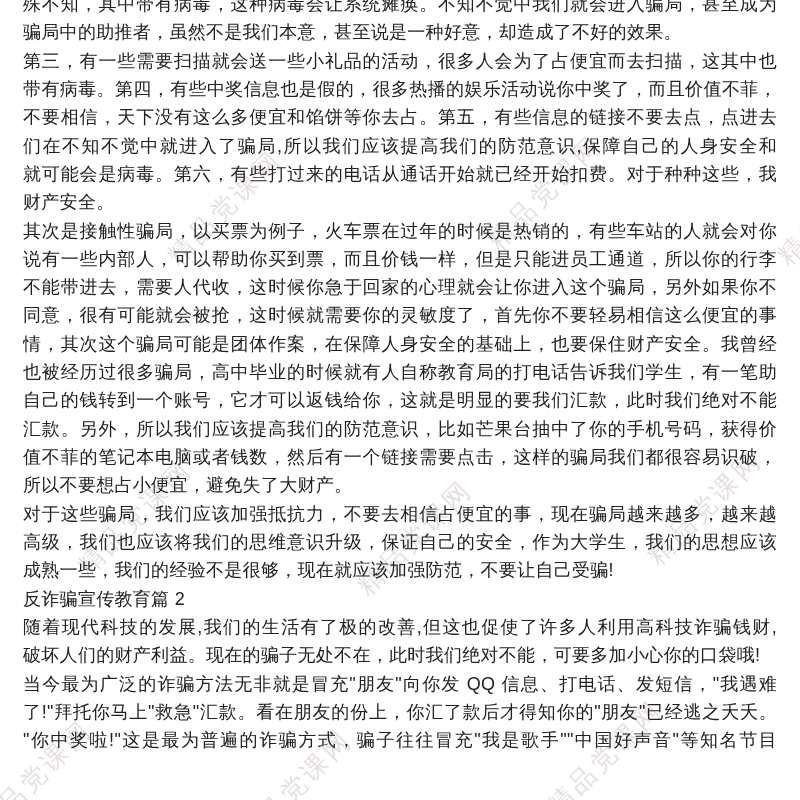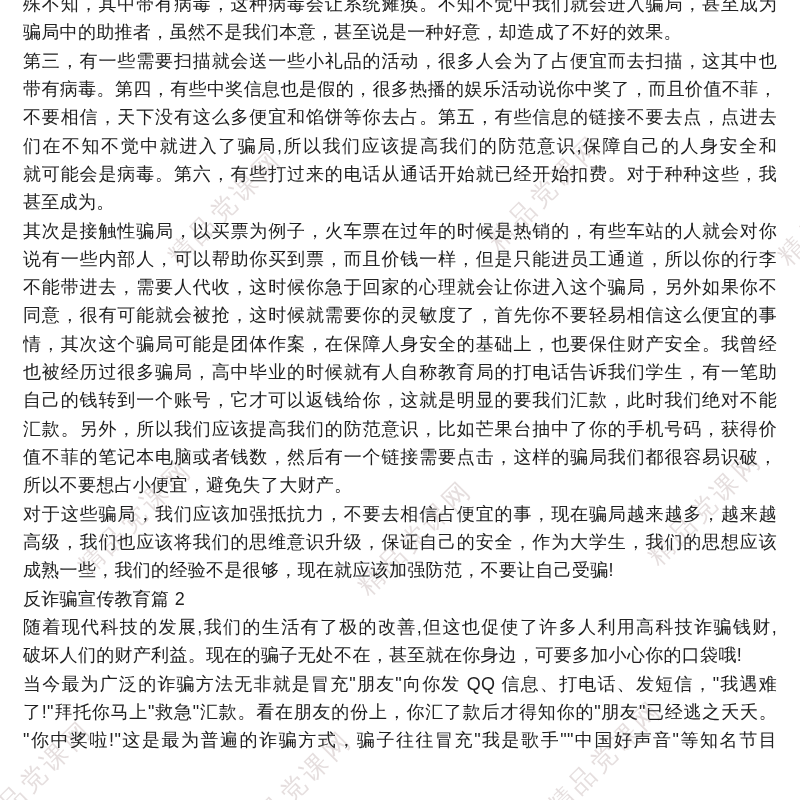--- a/index.html
+++ b/index.html
@@ -72,34 +72,34 @@
       <span style="left: -40px; top: 760px; color: rgba(186, 167, 167, 0.38);">精品党课网</span>
     </div>
   <div class="textblock" id="textblock">
       <div class="line jl">殊不知，其中带有病毒，这种病毒会让系统瘫痪。不知不觉中我们就会进入骗局，甚至成为</div>
       <div class="line">骗局中的助推者，虽然不是我们本意，甚至说是一种好意，却造成了不好的效果。</div>
       <div class="line jl">第三，有一些需要扫描就会送一些小礼品的活动，很多人会为了占便宜而去扫描，这其中也</div>
       <div class="line jl">带有病毒。第四，有些中奖信息也是假的，很多热播的娱乐活动说你中奖了，而且价值不菲，</div>
       <div class="line jl">不要相信，天下没有这么多便宜和馅饼等你去占。第五，有些信息的链接不要去点，点进去</div>
       <div class="line jl">们在不知不觉中就进入了骗局,所以我们应该提高我们的防范意识,保障自己的人身安全和</div>
       <div class="line jl">就可能会是病毒。第六，有些打过来的电话从通话开始就已经开始扣费。对于种种这些，我</div>
-      <div class="line">甚至成为。</div>
+      <div class="line">财产安全。</div>
       <div class="line jl">其次是接触性骗局，以买票为例子，火车票在过年的时候是热销的，有些车站的人就会对你</div>
       <div class="line jl">说有一些内部人，可以帮助你买到票，而且价钱一样，但是只能进员工通道，所以你的行李</div>
       <div class="line jl">不能带进去，需要人代收，这时候你急于回家的心理就会让你进入这个骗局，另外如果你不</div>
       <div class="line jl">同意，很有可能就会被抢，这时候就需要你的灵敏度了，首先你不要轻易相信这么便宜的事</div>
       <div class="line jl">情，其次这个骗局可能是团体作案，在保障人身安全的基础上，也要保住财产安全。我曾经</div>
       <div class="line jl">也被经历过很多骗局，高中毕业的时候就有人自称教育局的打电话告诉我们学生，有一笔助</div>
       <div class="line jl">自己的钱转到一个账号，它才可以返钱给你，这就是明显的要我们汇款，此时我们绝对不能</div>
       <div class="line jl">汇款。另外，所以我们应该提高我们的防范意识，比如芒果台抽中了你的手机号码，获得价</div>
       <div class="line jl">值不菲的笔记本电脑或者钱数，然后有一个链接需要点击，这样的骗局我们都很容易识破，</div>
       <div class="line">所以不要想占小便宜，避免失了大财产。</div>
       <div class="line jl">对于这些骗局，我们应该加强抵抗力，不要去相信占便宜的事，现在骗局越来越多，越来越</div>
       <div class="line jl">高级，我们也应该将我们的思维意识升级，保证自己的安全，作为大学生，我们的思想应该</div>
       <div class="line">成熟一些，我们的经验不是很够，现在就应该加强防范，不要让自己受骗!</div>
       <div class="line">反诈骗宣传教育篇 2</div>
       <div class="line jl">随着现代科技的发展,我们的生活有了极的改善,但这也促使了许多人利用高科技诈骗钱财,</div>
-      <div class="line">破坏人们的财产利益。现在的骗子无处不在，甚至就在你身边，可要多加小心你的口袋哦!</div>
+      <div class="line">破坏人们的财产利益。现在的骗子无处不在，此时我们绝对不能，可要多加小心你的口袋哦!</div>
       <div class="line jl">当今最为广泛的诈骗方法无非就是冒充"朋友"向你发 QQ 信息、打电话、发短信，"我遇难</div>
       <div class="line jl">了!"拜托你马上"救急"汇款。看在朋友的份上，你汇了款后才得知你的"朋友"已经逃之夭夭。</div>
       <div class="line jl">"你中奖啦!"这是最为普遍的诈骗方式，骗子往往冒充"我是歌手""中国好声音"等知名节目</div>
     </div>
 </div>
 
 </body></html>

